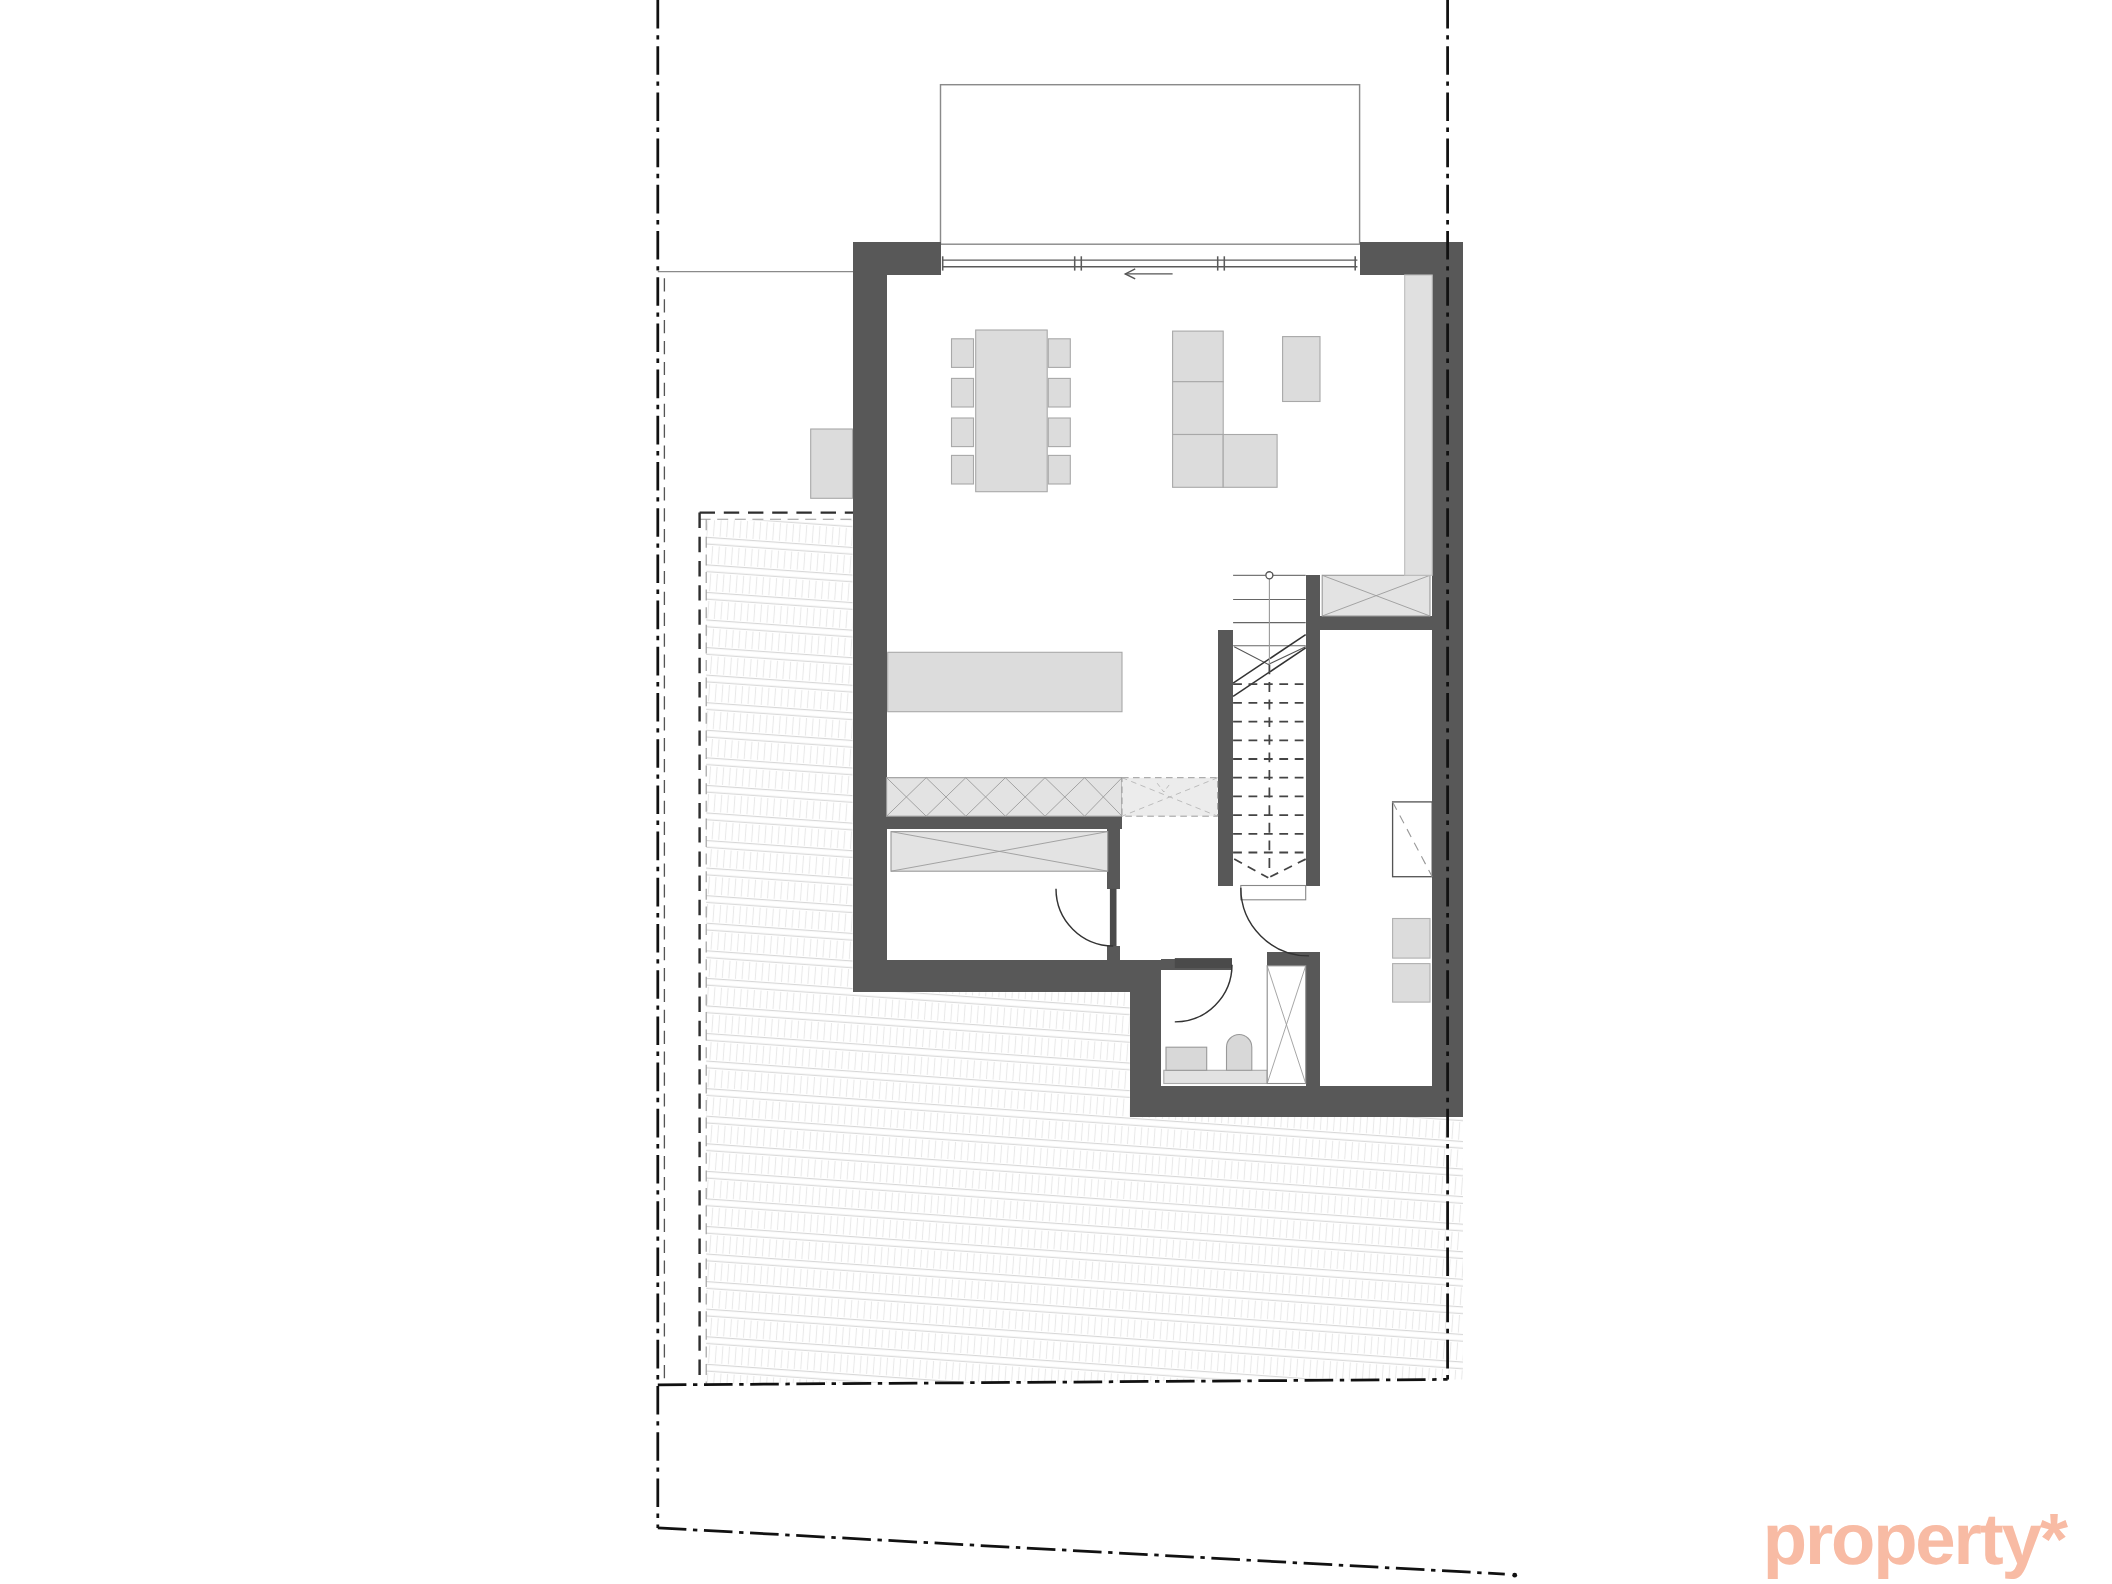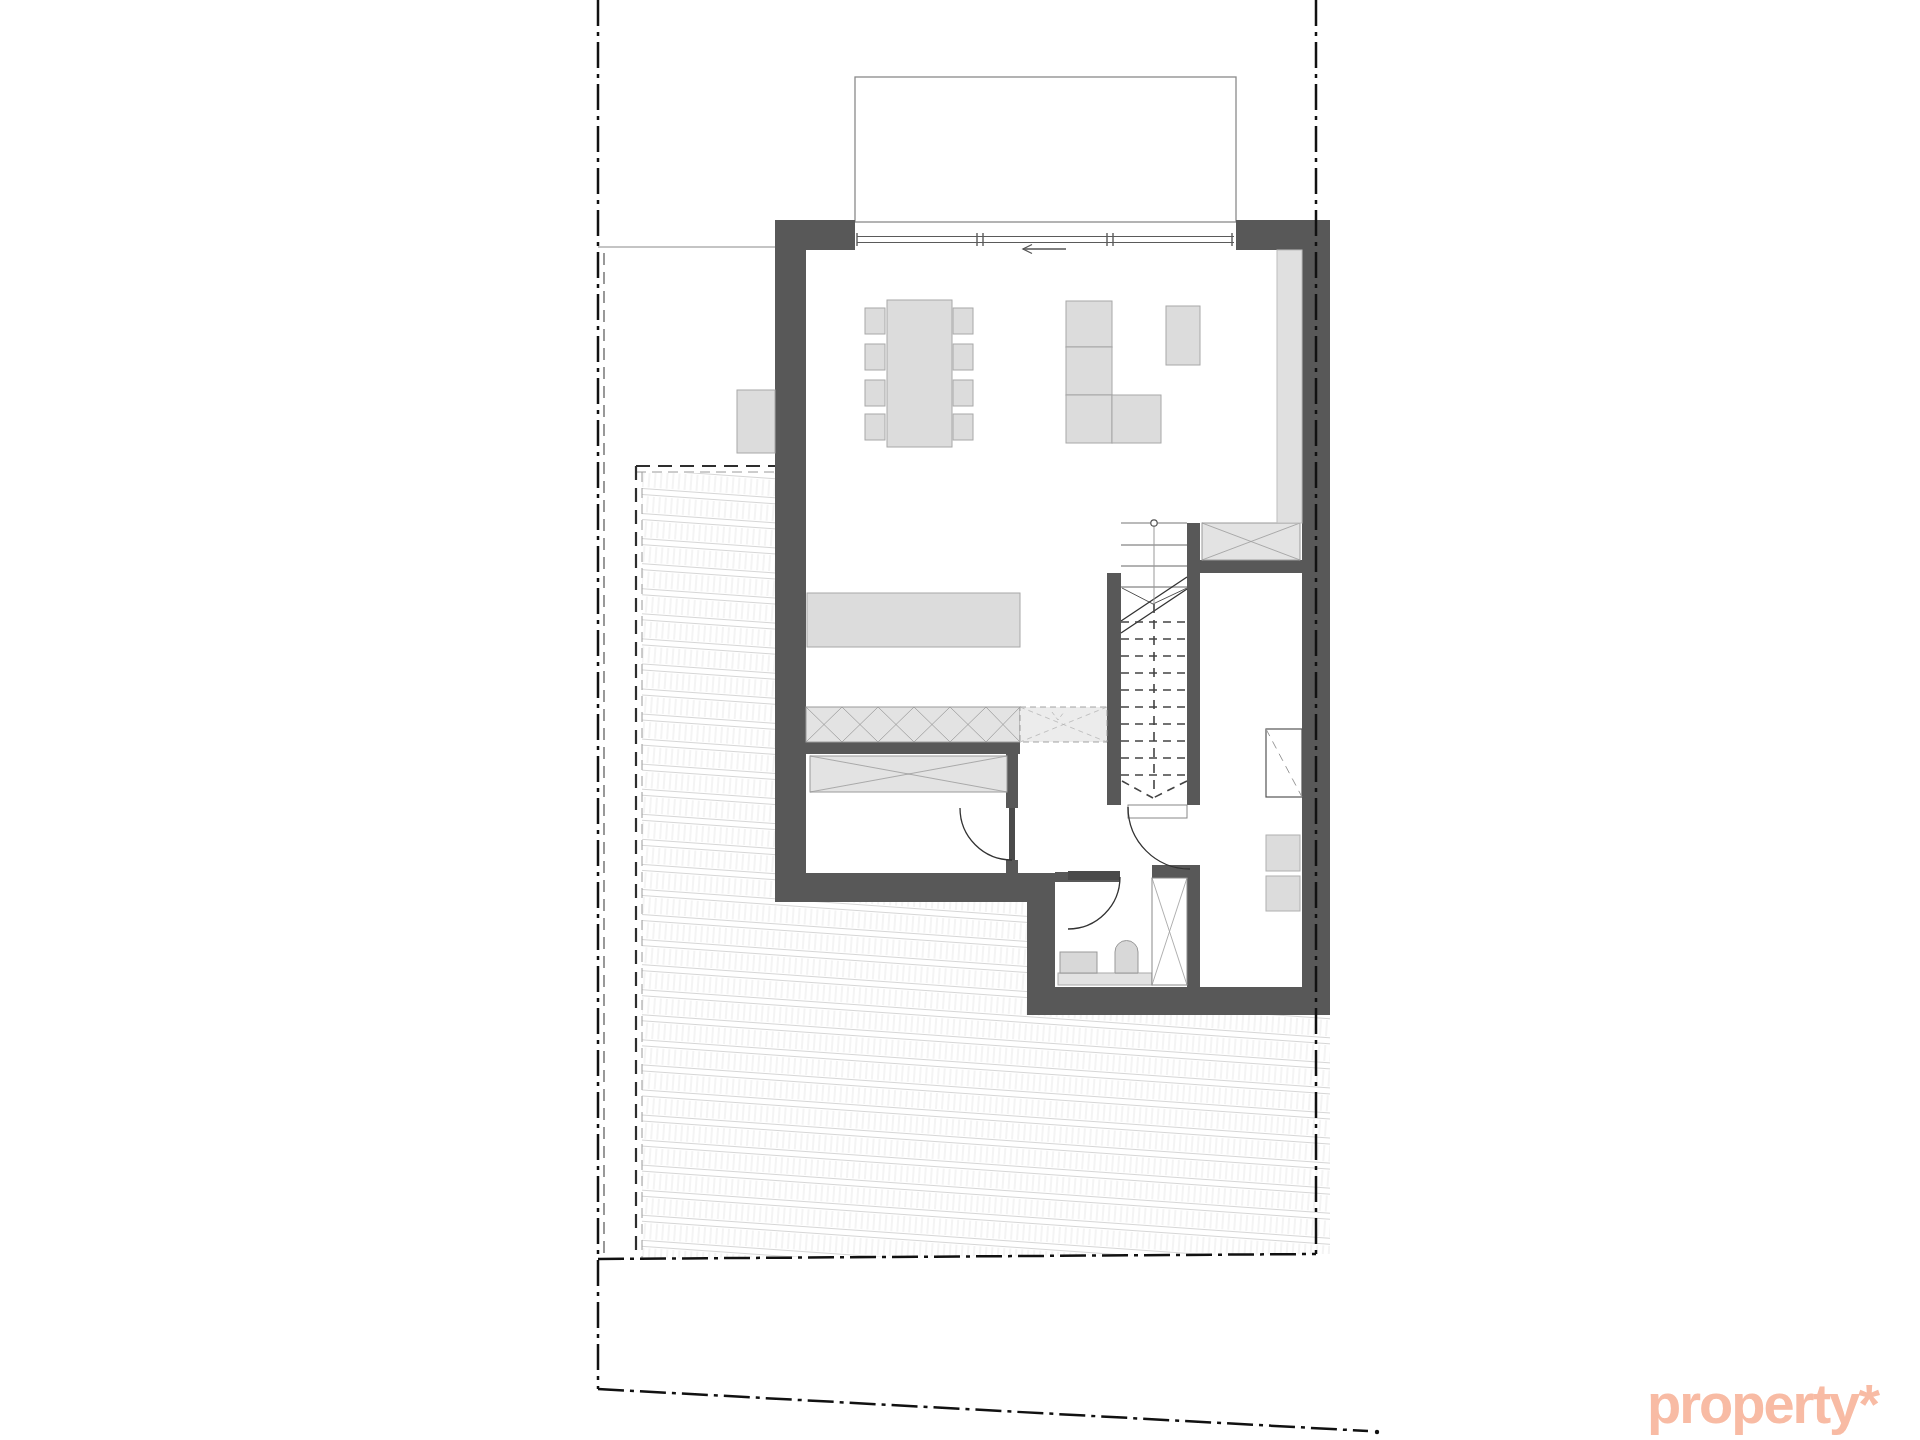--- a/index.html
+++ b/index.html
@@ -5,21 +5,21 @@
   html,body{margin:0;padding:0;background:#ffffff;}
   body{width:1920px;height:1440px;overflow:hidden;font-family:"Liberation Sans",sans-serif;position:relative;}
   .plan-wrap{position:absolute;inset:0;}
   svg{display:block;}
   .logo{
     position:absolute;
     right:42px;
     bottom:8px;
     font-family:"Liberation Sans",sans-serif;
     font-weight:bold;
-    font-size:56px;
+    font-size:66px;
     letter-spacing:-2px;
     color:var(--logo,#f8bba4);
     line-height:1;
     user-select:none;
   }
 </style>
 </head>
 <body>
 
 <div class="plan-wrap">

